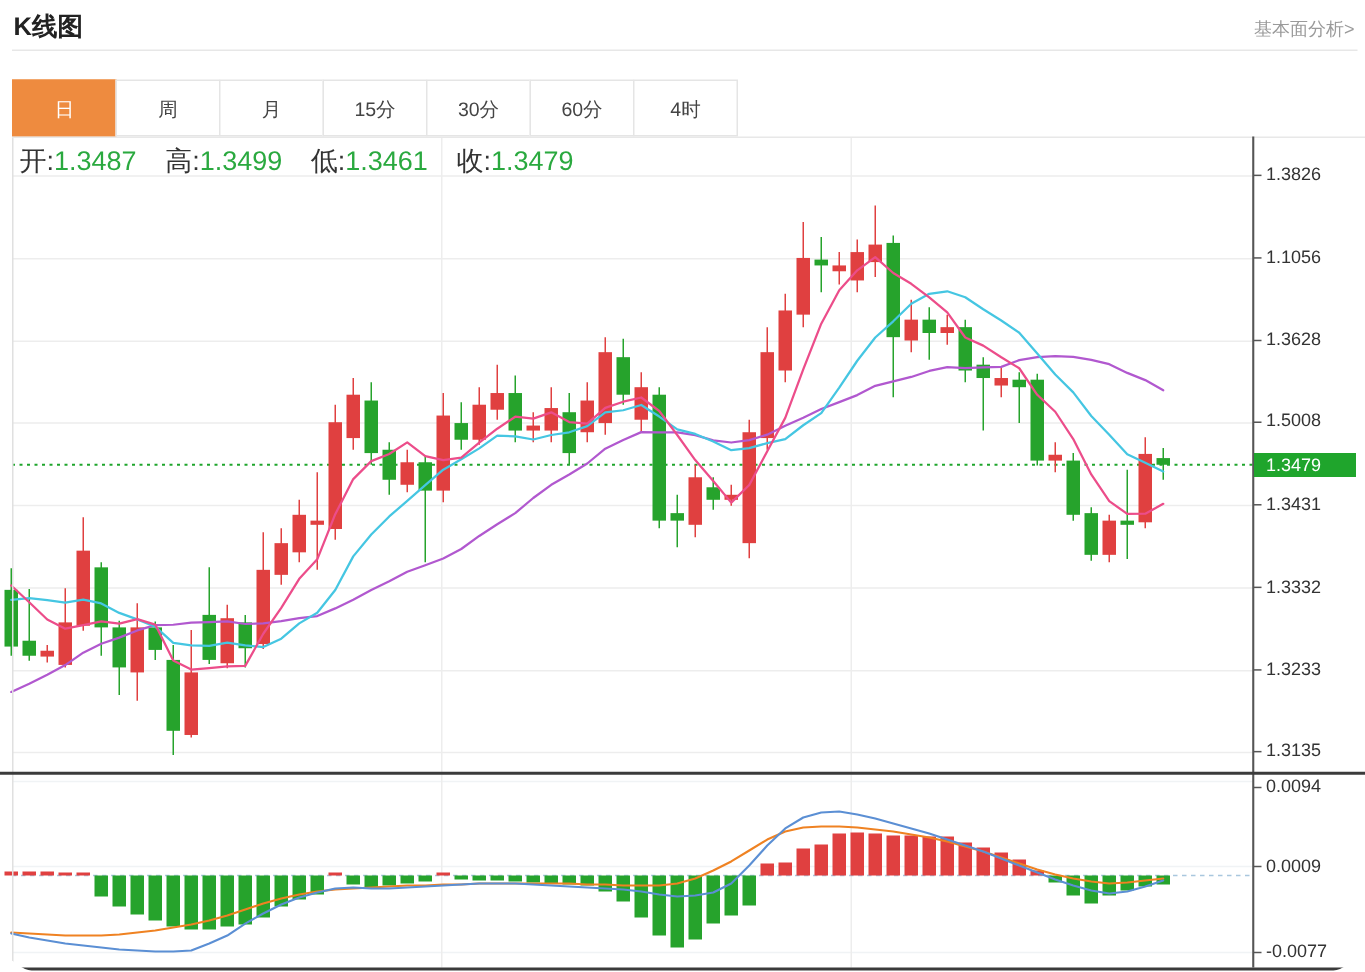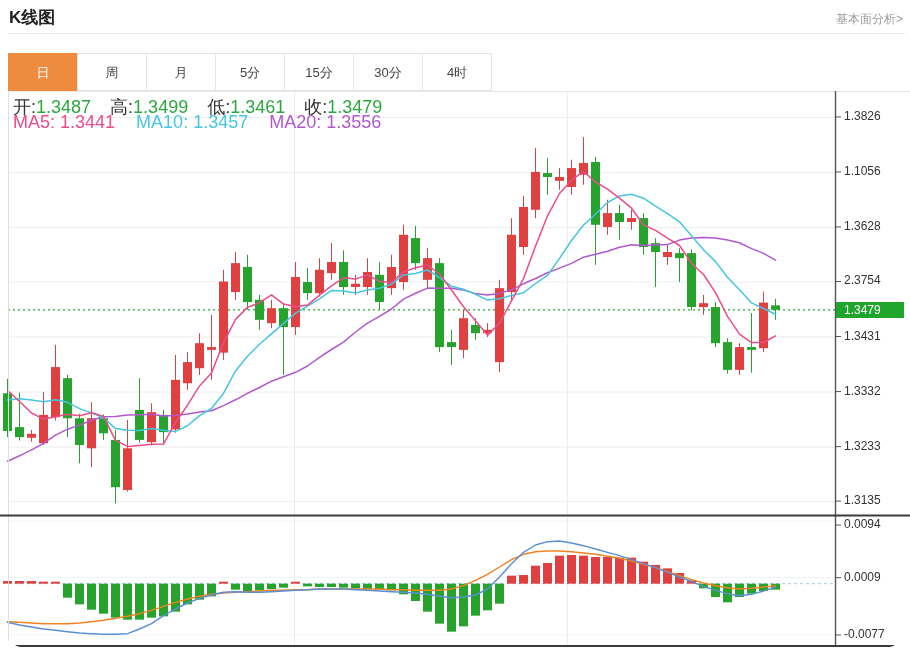--- a/index.html
+++ b/index.html
@@ -38,23 +38,23 @@
 
 <div class="app">
   <div class="hdr-title">K线图</div>
   <a class="hdr-link">基本面分析&gt;</a>
   <div class="hdr-divider"></div>
 
   <div class="tabs" id="tab-row">
       <div class="tab active">日</div>
       <div class="tab">周</div>
       <div class="tab">月</div>
-      <div class="tab">5分</div>
       <div class="tab">15分</div>
       <div class="tab">30分</div>
+      <div class="tab">60分</div>
       <div class="tab">4时</div>
     </div>
   <div class="tabs-baseline"></div>
 
   <svg id="chart-svg" width="910" height="648">
       <g>
         <line x1="8" y1="117.41145833333263" x2="835" y2="117.41145833333263" stroke="#ededed" stroke-width="1"></line>
         <line x1="8" y1="172.45442708333275" x2="835" y2="172.45442708333275" stroke="#ededed" stroke-width="1"></line>
         <line x1="8" y1="227.4973958333329" x2="835" y2="227.4973958333329" stroke="#ededed" stroke-width="1"></line>
         <line x1="8" y1="281.9843749999998" x2="835" y2="281.9843749999998" stroke="#ededed" stroke-width="1"></line>
@@ -431,32 +431,27 @@
       </g>
     </svg>
 
   <div class="legend legend-ohlc">
     <span class="lbl">开:</span><span class="val" style="color: rgb(42, 169, 63);">1.3487</span>
     <span class="lbl">高:</span><span class="val" style="color: rgb(42, 169, 63);">1.3499</span>
     <span class="lbl">低:</span><span class="val" style="color: rgb(42, 169, 63);">1.3461</span>
     <span class="lbl">收:</span><span class="val" style="color: rgb(42, 169, 63);">1.3479</span>
   </div>
 
-  <div class="legend legend-ma">
-    <span class="pair" id="ma5-pair" style="color: rgb(236, 77, 138);"><span>MA5:</span> <span>1.3441</span></span>
-    <span class="pair" id="ma10-pair" style="color: rgb(69, 198, 226);"><span>MA10:</span> <span>1.3457</span></span>
-    <span class="pair" id="ma20-pair" style="color: rgb(177, 88, 207);"><span>MA20:</span> <span>1.3556</span></span>
-  </div>
 
 
   <div id="price-axis">
       <div class="axis-label" style="top: 108.911px;">1.3826</div>
       <div class="axis-label" style="top: 163.954px;">1.1056</div>
       <div class="axis-label" style="top: 218.997px;">1.3628</div>
-      <div class="axis-label" style="top: 273.484px;">2.3754</div>
+      <div class="axis-label" style="top: 273.484px;">1.5008</div>
       <div class="axis-label" style="top: 328.527px;">1.3431</div>
       <div class="axis-label" style="top: 383.57px;">1.3332</div>
       <div class="axis-label" style="top: 438.613px;">1.3233</div>
       <div class="axis-label" style="top: 493.1px;">1.3135</div>
     </div>
   <div id="macd-axis">
       <div class="axis-label" style="top: 517px;">0.0094</div>
       <div class="axis-label" style="top: 569.667px;">0.0009</div>
       <div class="axis-label" style="top: 627px;">-0.0077</div>
     </div>

